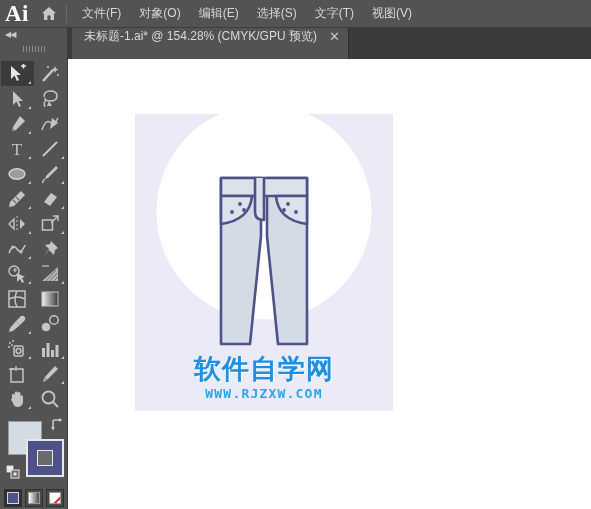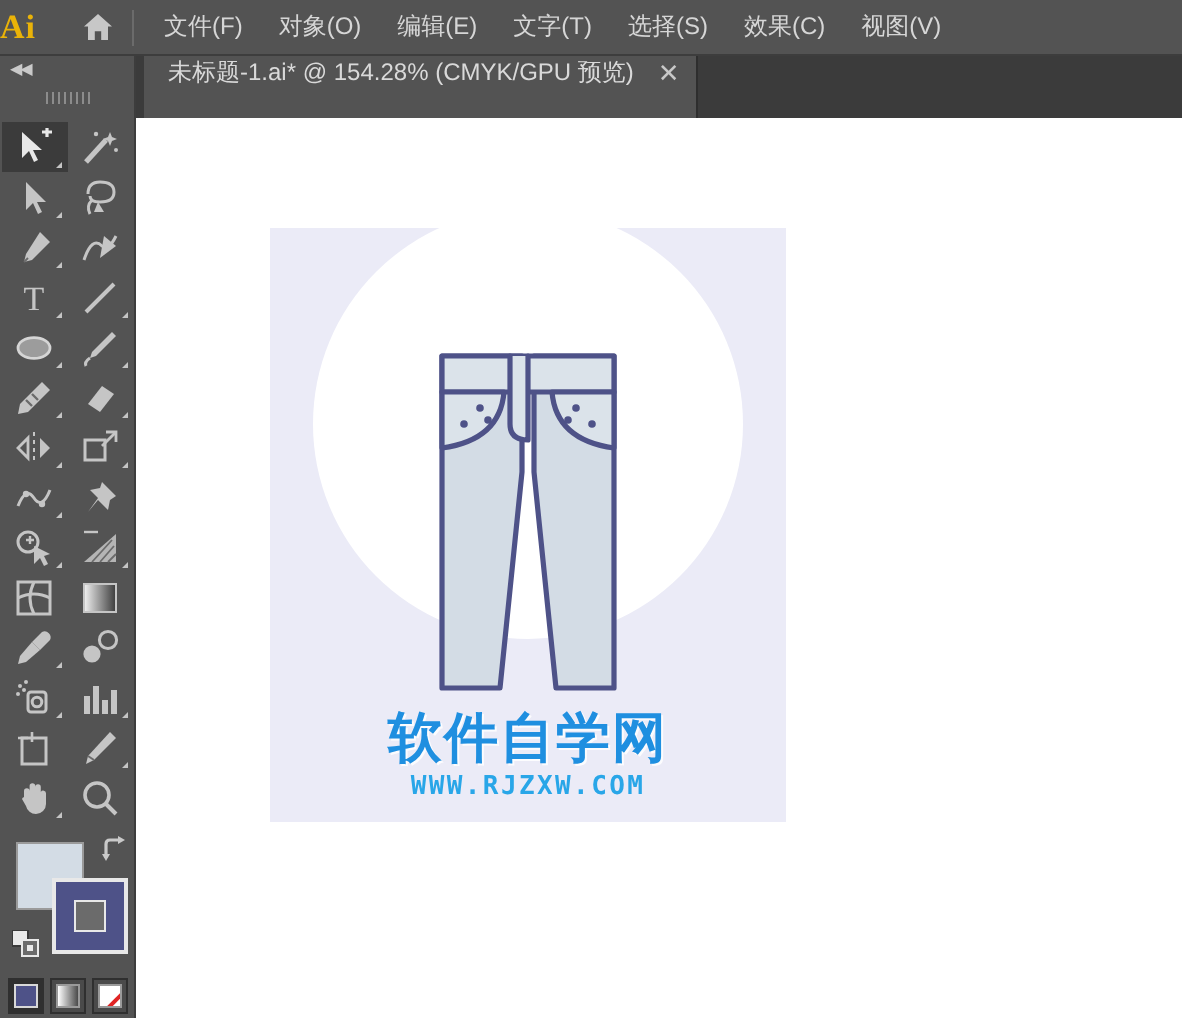--- a/index.html
+++ b/index.html
@@ -13,22 +13,22 @@
 
   
   .menubar {
     position: absolute; left: 0; top: 0;
     width: 591px; height: 28px;
     background: #535353;
     display: flex; align-items: center;
     border-bottom: 1px solid #3d3d3d;
   }
   .ai-logo {
-    width: 34px; 
-    color: #eab308; font-size: 17px; font-weight: bold;
+    width: 34px; text-align: center;
+    color: #ffffff; font-size: 23px; font-weight: bold;
     letter-spacing: .5px;
     font-family: "Liberation Serif", "DejaVu Serif", serif;
   }
   .home-icon { width: 30px; display:flex; align-items:center; justify-content:center; }
   .menu-div {
     width: 1px; height: 18px; background: #6b6b6b; margin: 0 6px 0 2px;
   }
   .menu-items { display: flex; align-items: center; justify-content: flex-end; }
   .menu-item {
     color: #d6d6d6; font-size: 12px;
@@ -211,23 +211,22 @@
     <div class="home-icon">
       <svg width="16" height="15" viewBox="0 0 16 15">
         <path d="M8 1 L15 7.2 L13 7.2 L13 14 L9.6 14 L9.6 9.6 L6.4 9.6 L6.4 14 L3 14 L3 7.2 L1 7.2 Z" fill="#c7c7c7"></path>
       </svg>
     </div>
     <div class="menu-div"></div>
     <div class="menu-items" id="menu-items">
         <div class="menu-item">文件(F)</div>
         <div class="menu-item">对象(O)</div>
         <div class="menu-item">编辑(E)</div>
+        <div class="menu-item">选择(S)</div>
         <div class="menu-item">文字(T)</div>
-        <div class="menu-item">选择(S)</div>
-        <div class="menu-item">效果(C)</div>
         <div class="menu-item">视图(V)</div>
       </div>
   </div>
 
   <div class="tabbar">
     <div class="doc-tab">
       <span class="doc-tab-title">未标题-1.ai* @ 154.28% (CMYK/GPU 预览)</span>
       <span class="doc-tab-close">✕</span>
     </div>
   </div>

